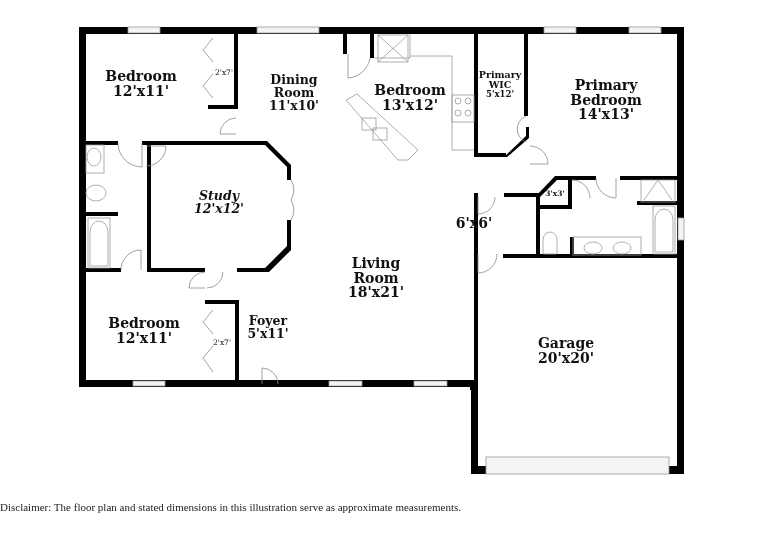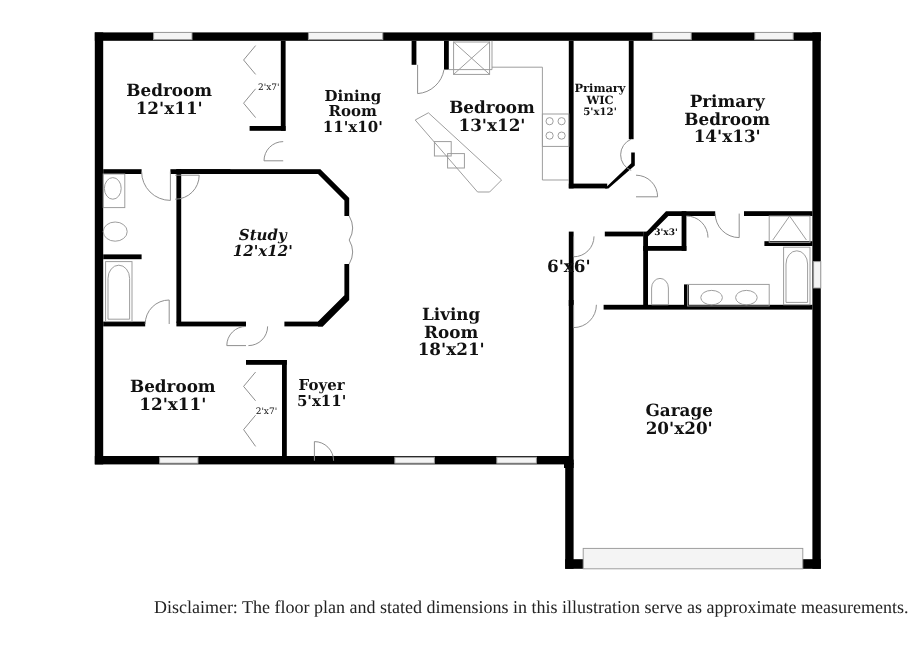--- a/index.html
+++ b/index.html
@@ -8,21 +8,21 @@
   .wall { fill: #000; }
   .thin { fill: none; stroke: #9a9a9a; stroke-width: 0.8; }
   .win { fill: #f4f4f4; stroke: #9a9a9a; stroke-width: 0.8; }
   .door { fill: none; stroke: #8a8a8a; stroke-width: 0.8; }
   .lbl { position: absolute; text-align: center; font-weight: bold; color: #111; line-height: 1.05; white-space: nowrap; transform: translateX(-50%); }
   .lbl .n, .lbl .d { display: block; }
   .big { font-size: 14px; }
   .mid { font-size: 12.5px; }
   .sm { font-size: 9.5px; }
   .xs { font-size: 7.5px; font-weight: normal; }
-  .disclaimer { position: absolute; left: 0; width: 757px; top: 500px; text-align: right; font-family: "Liberation Serif", "DejaVu Serif", serif; font-size: 15px; color: #222; line-height: 15px; }
+  .disclaimer { position: absolute; left: 0; width: 757px; top: 500px; text-align: left; font-family: "Liberation Serif", "DejaVu Serif", serif; font-size: 11px; color: #222; line-height: 15px; }
 </style>
 </head>
 <body>
 
 <svg id="plan" viewBox="0 0 762 554" xmlns="http://www.w3.org/2000/svg">
   <g>
 
     <rect class="wall" x="79" y="27" width="605" height="7"></rect>
 
     <rect class="wall" x="79" y="27" width="7" height="360"></rect>

